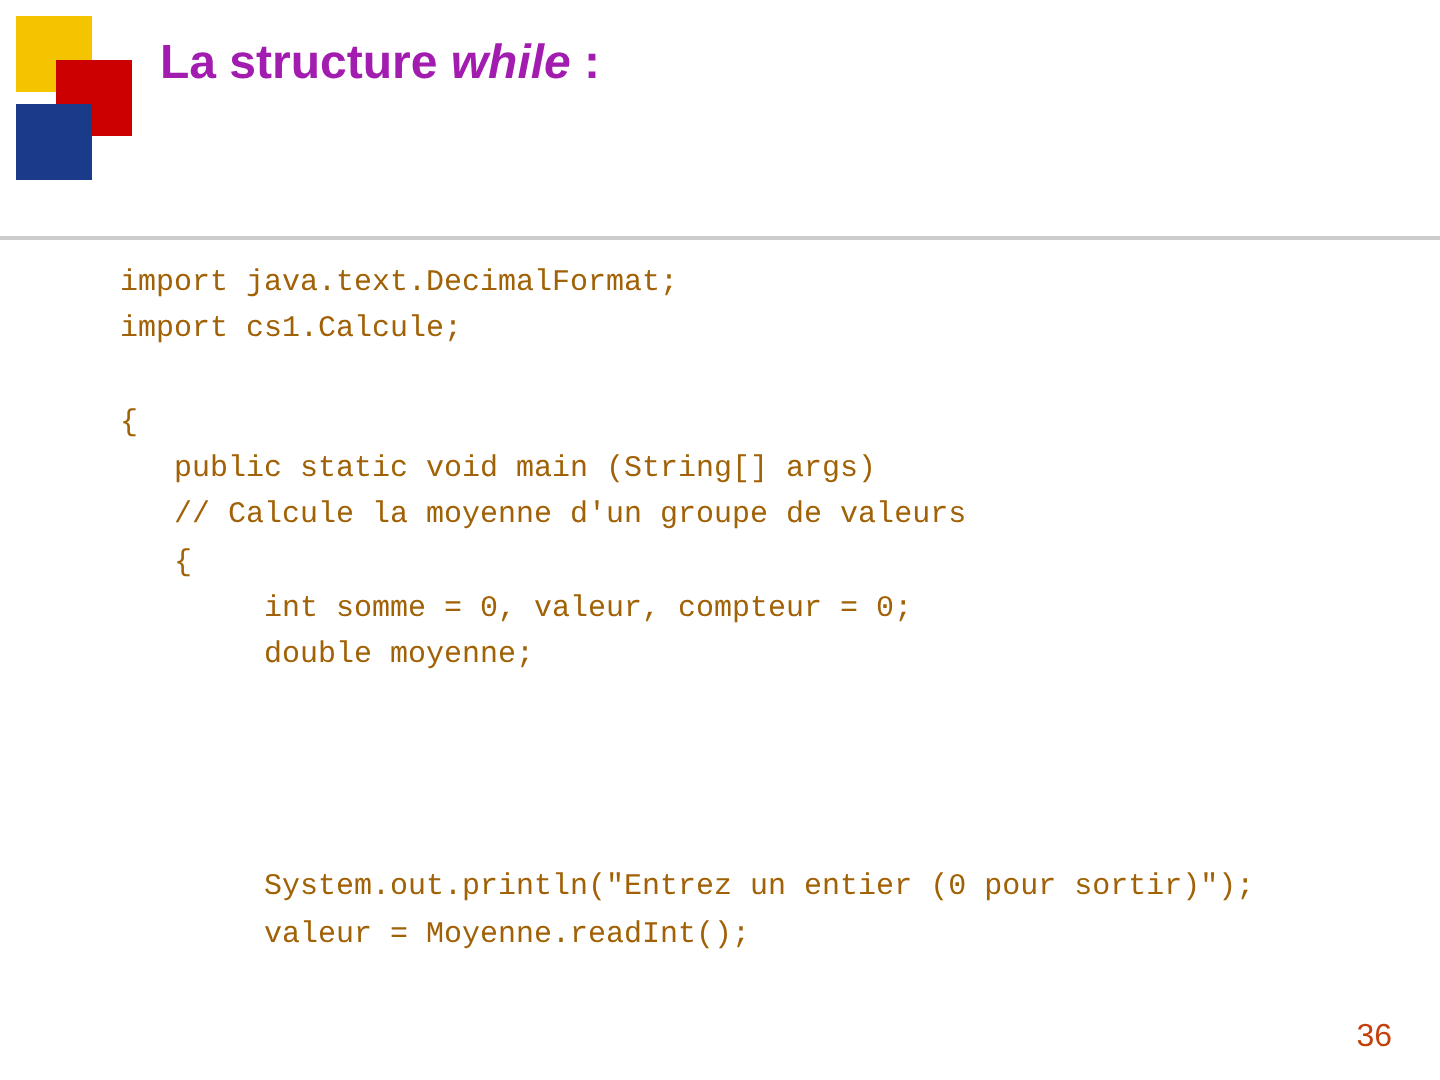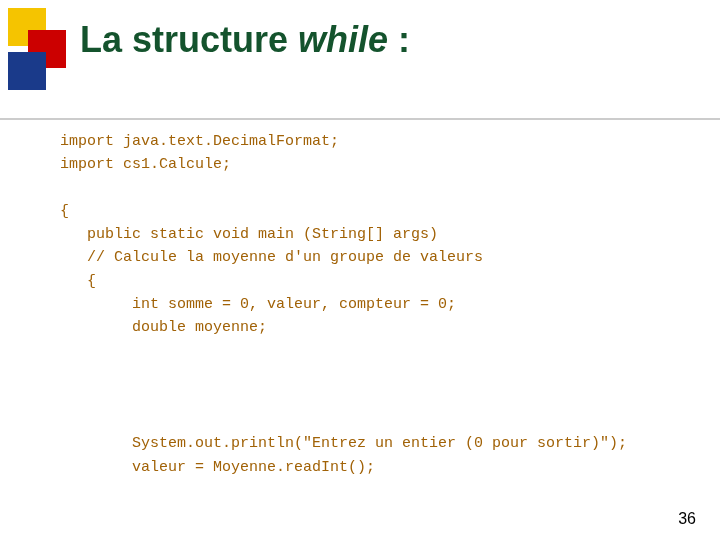--- a/index.html
+++ b/index.html
@@ -55,23 +55,23 @@
 
     
     .title-area {
       position: absolute;
       top: 18px;
       left: 80px;
       right: 20px;
     }
 
     .title-line {
-      font-size: 36px;
+      font-size: 24px;
       font-weight: bold;
-      color: #14532d;
+      color: #a21caf;
       line-height: 1.2;
       font-family: Arial, sans-serif;
     }
 
     .title-italic {
       font-style: italic;
       font-weight: bold;
     }
 
     
@@ -100,21 +100,21 @@
       white-space: pre;
       display: block;
     }
 
     
     .page-number {
       position: absolute;
       bottom: 12px;
       right: 24px;
       font-size: 16px;
-      color: #000000;
+      color: #c2410c;
       font-family: Arial, sans-serif;
     }
   </style>
 </head>
 <body>
 
 <div class="deco-squares">
   <div class="deco-yellow"></div>
   <div class="deco-red"></div>
   <div class="deco-blue"></div>

